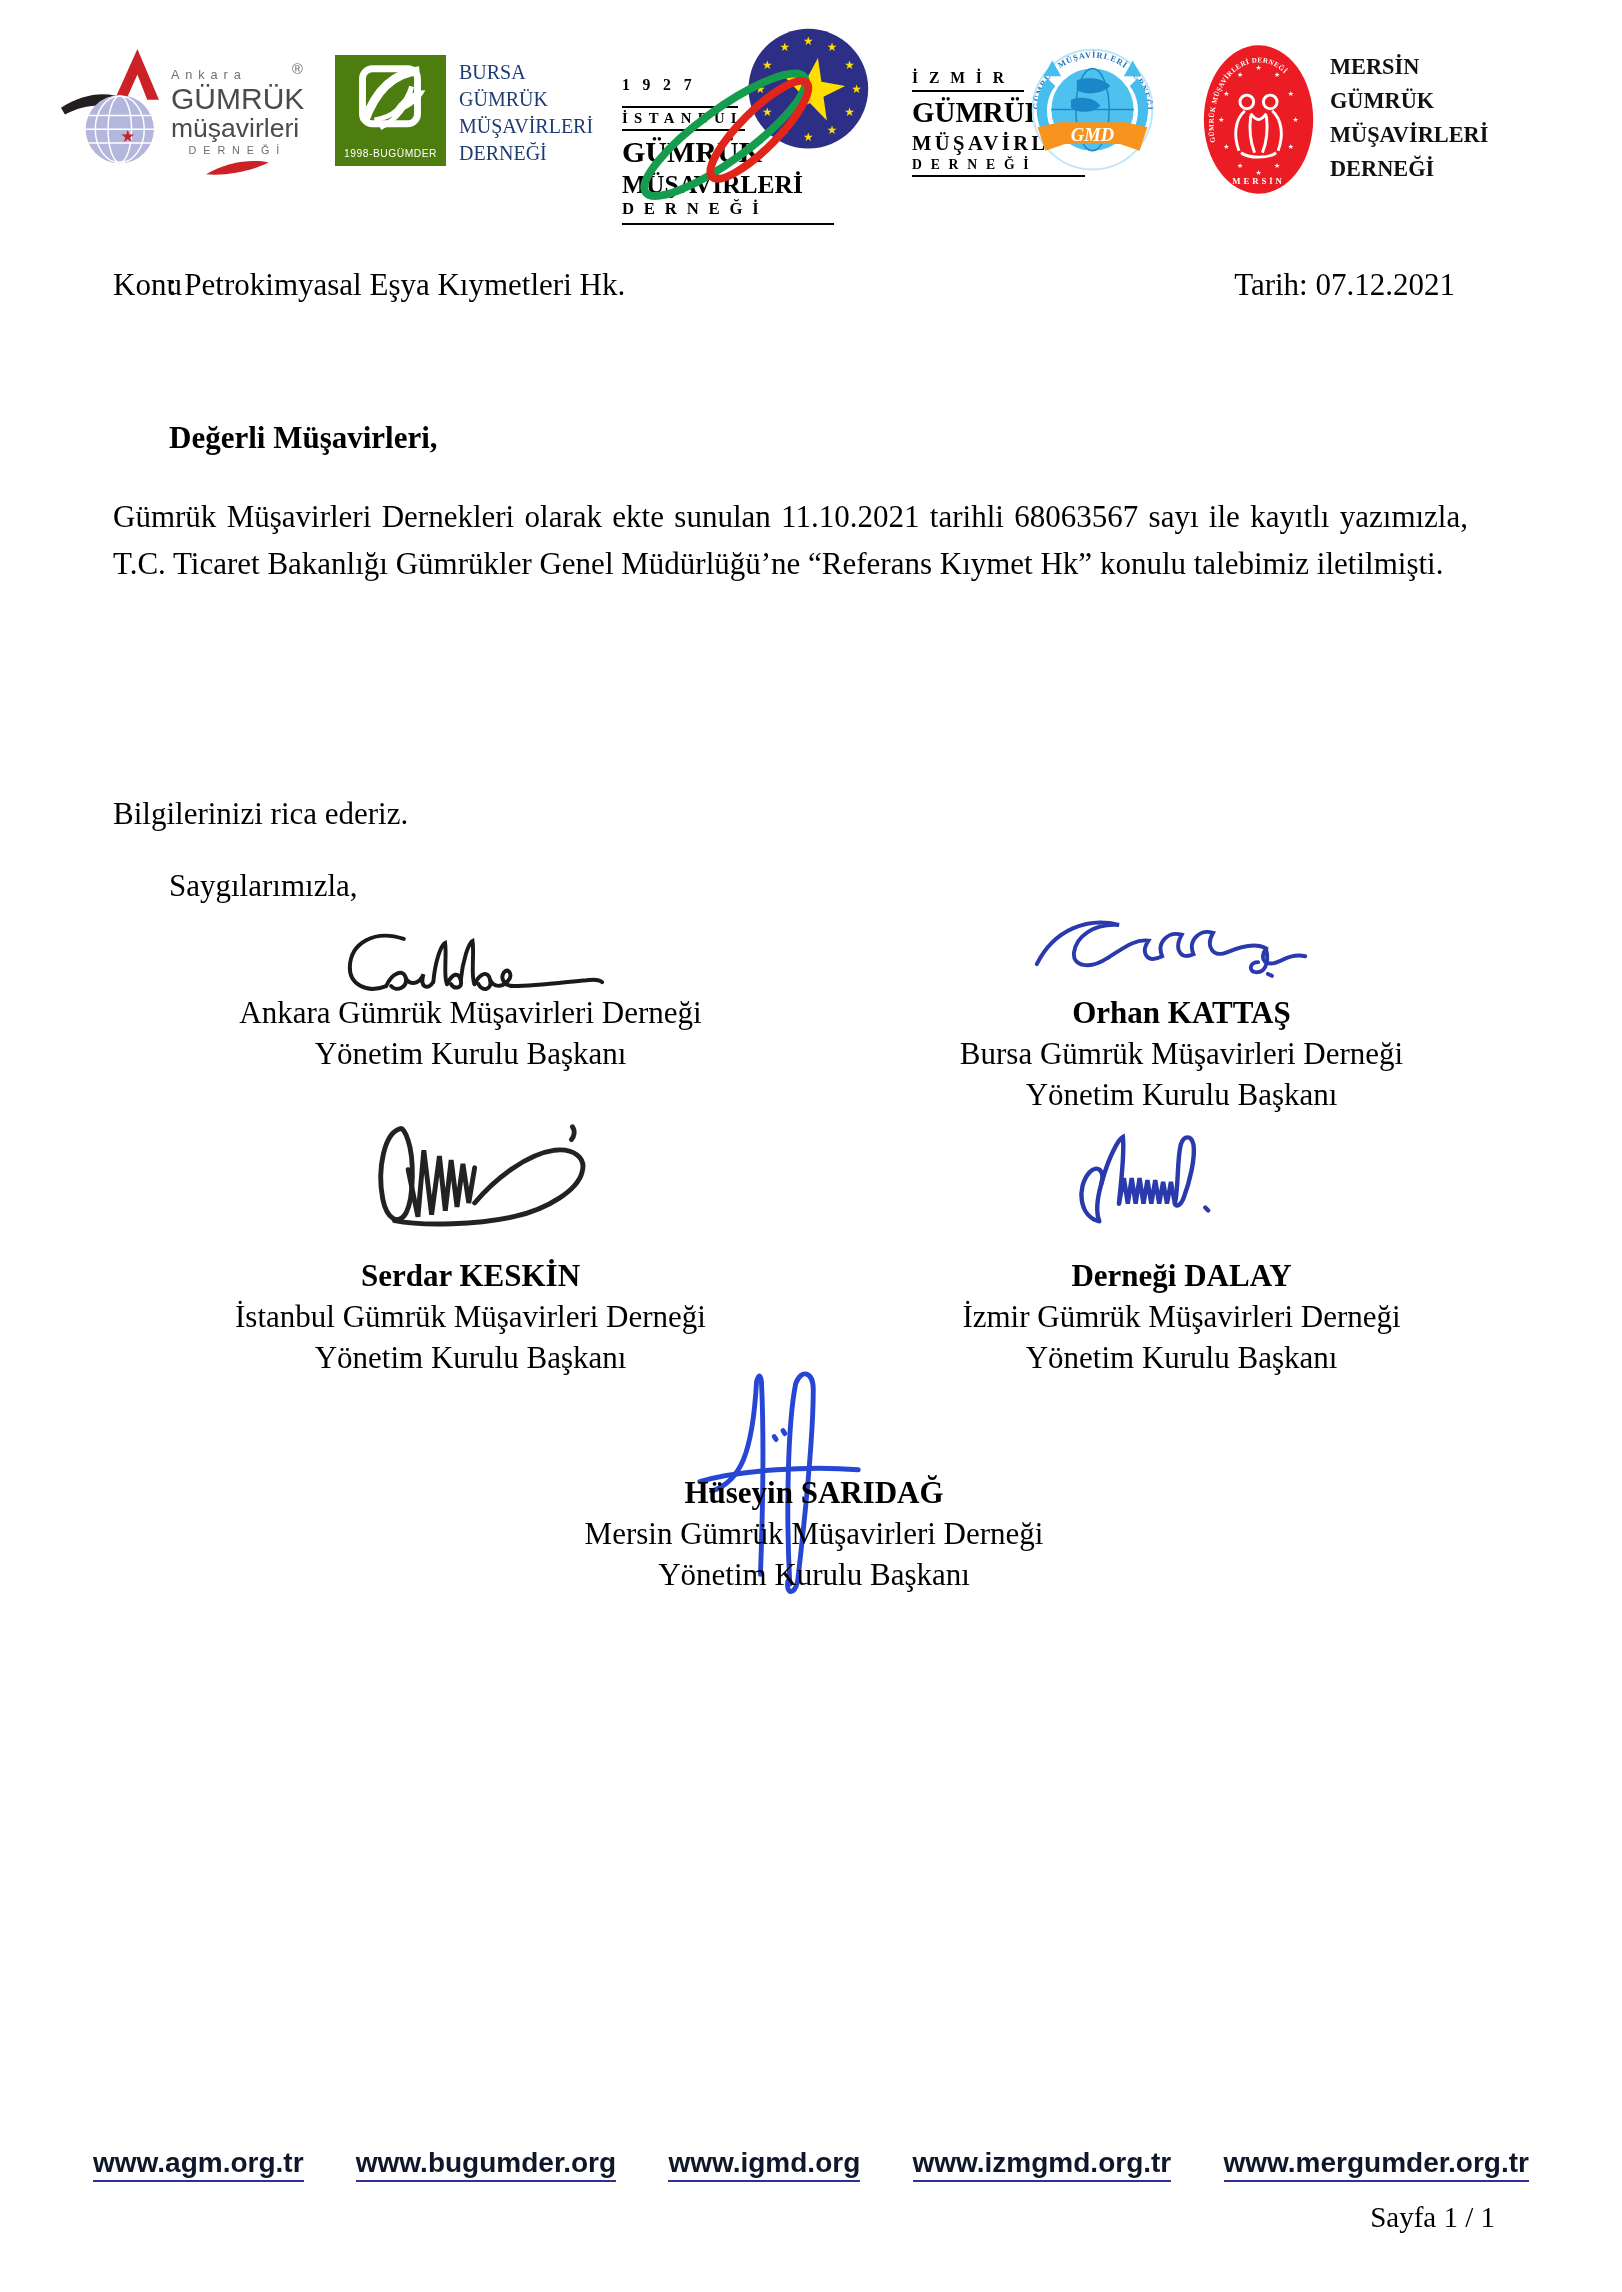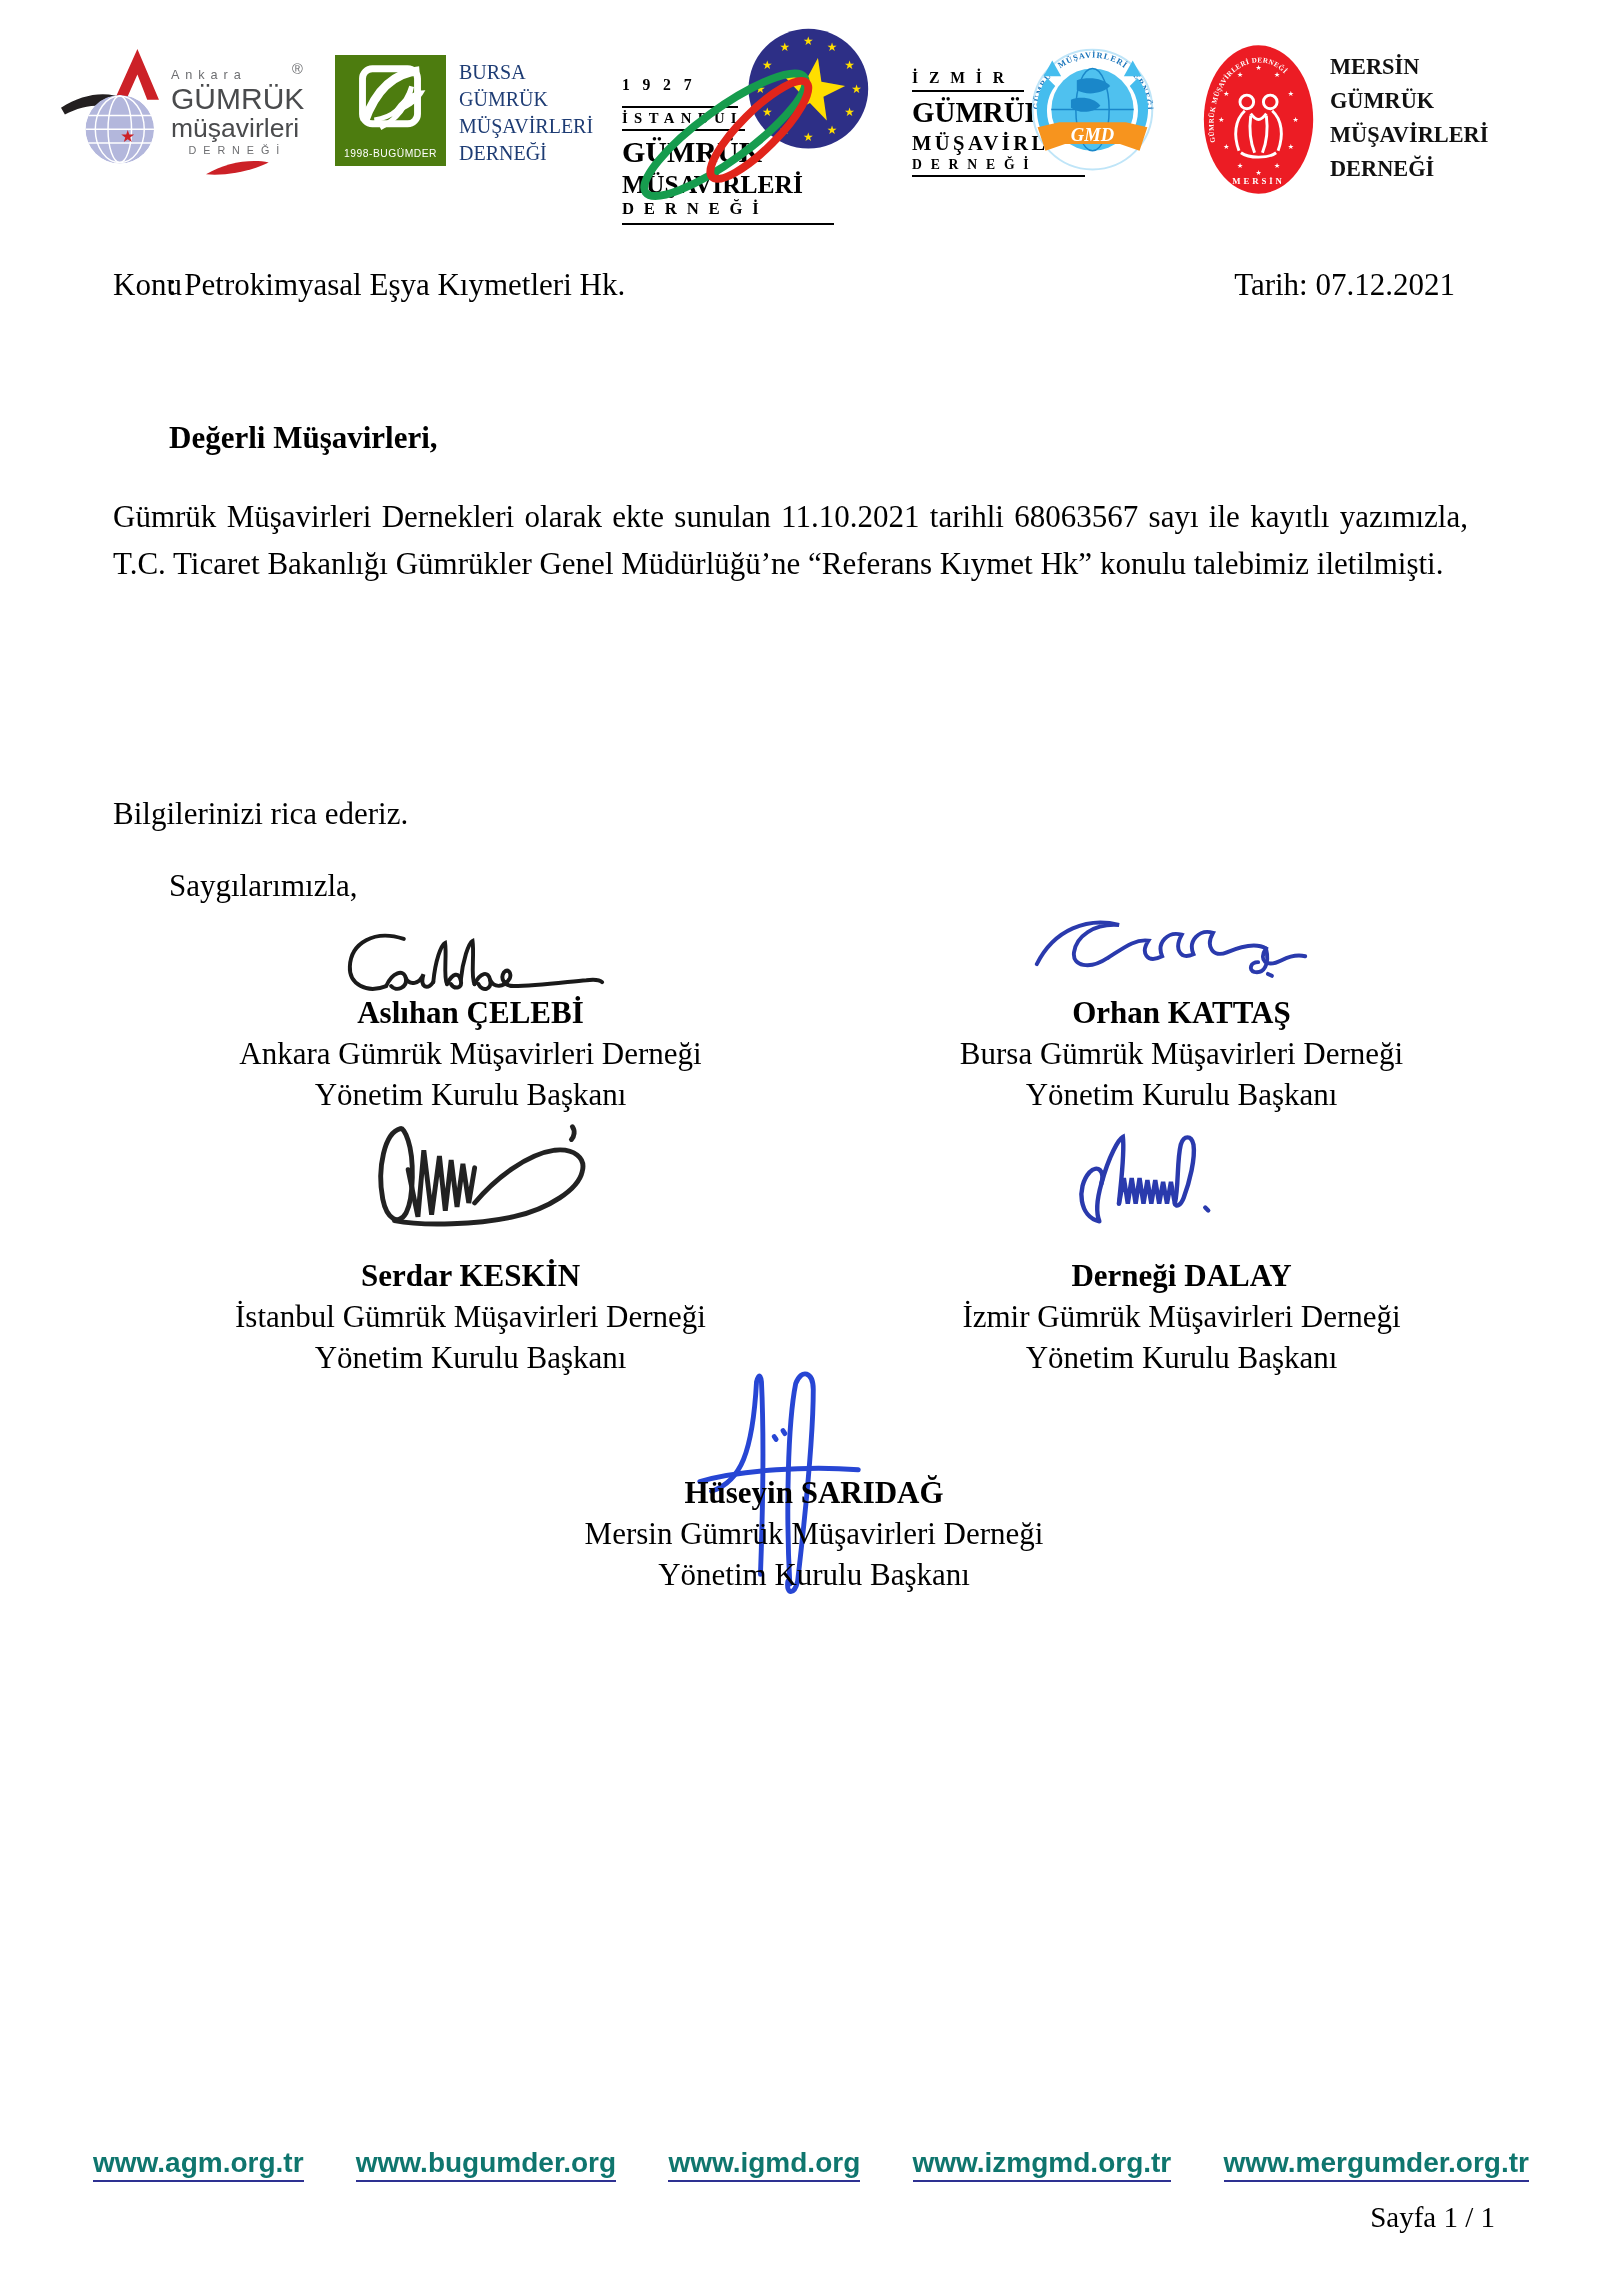--- a/index.html
+++ b/index.html
@@ -57,21 +57,21 @@
   .sig-col .nm{font-weight:bold;}
   #col-a{left:147px;top:992px;width:647px;}
   #col-b{left:863px;top:992px;width:637px;}
   #col-c{left:147px;top:1255px;width:647px;}
   #col-d{left:863px;top:1255px;width:637px;}
   #col-e{left:510px;top:1472px;width:608px;}
   .signature{position:absolute;}
   
   #footer-links{left:93px;top:2147px;width:1436px;display:flex;justify-content:space-between;
       font-family:"Liberation Sans","DejaVu Sans",sans-serif;font-weight:bold;font-size:28px;}
-  #footer-links a{color:#0f766e;text-decoration:none;border-bottom:2.9px solid #2e3192;padding-bottom:1px;}
+  #footer-links a{color:#0f172a;text-decoration:none;border-bottom:2.9px solid #2e3192;padding-bottom:1px;}
   #page-indicator{right:127px;top:2201px;font-size:29px;}
 </style>
 </head>
 <body>
 
 <div id="page">
 
   <div class="logo" id="logo-ankara">
     <svg width="245" height="145" viewBox="0 0 250 148">
       <defs>
@@ -276,21 +276,20 @@
     <g stroke="#2746d4" stroke-width="5" fill="none" stroke-linecap="round">
       <path d="M20,130 C50,120 62,90 66,18 C68,10 70,10 71,18 C74,80 72,160 70,215"></path>
       <path d="M100,225 C96,150 98,60 106,20 C112,4 124,8 124,26 C124,80 114,170 108,222 C105,236 96,236 98,222"></path>
       <path d="M8,120 C50,108 120,104 170,108"></path>
       <path d="M84,74 l2,3"></path>
         <path d="M93,68 l2,3"></path>
     </g>
   </svg>
 
   <div class="sig-col" id="col-a">
-    <div class="nm">Aslıhan ÇELEBİ</div>
     <div>Ankara Gümrük Müşavirleri Derneği</div>
     <div>Yönetim Kurulu Başkanı</div>
   </div>
   <div class="sig-col" id="col-b">
     <div class="nm">Orhan KATTAŞ</div>
     <div>Bursa Gümrük Müşavirleri Derneği</div>
     <div>Yönetim Kurulu Başkanı</div>
   </div>
   <div class="sig-col" id="col-c">
     <div class="nm">Serdar KESKİN</div>

